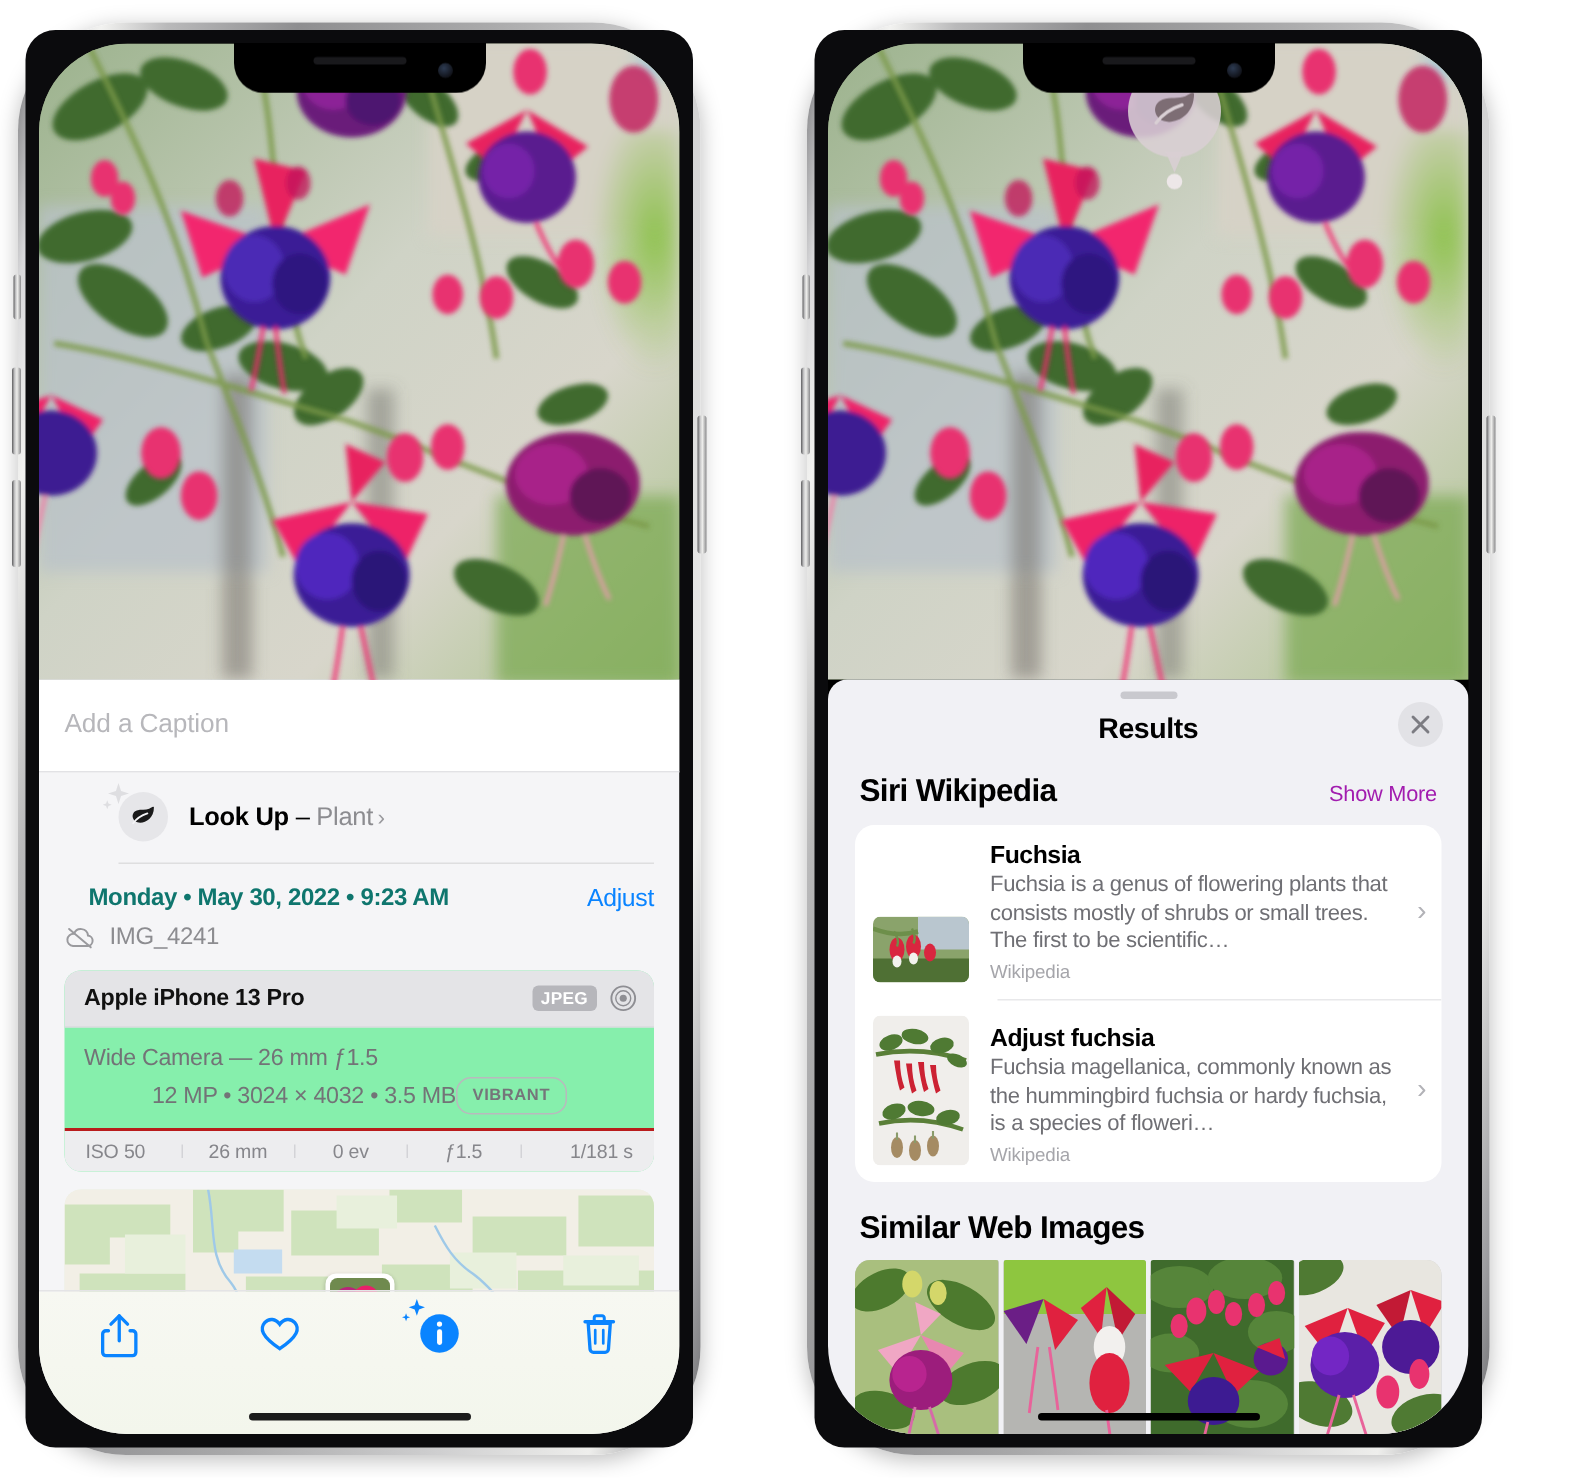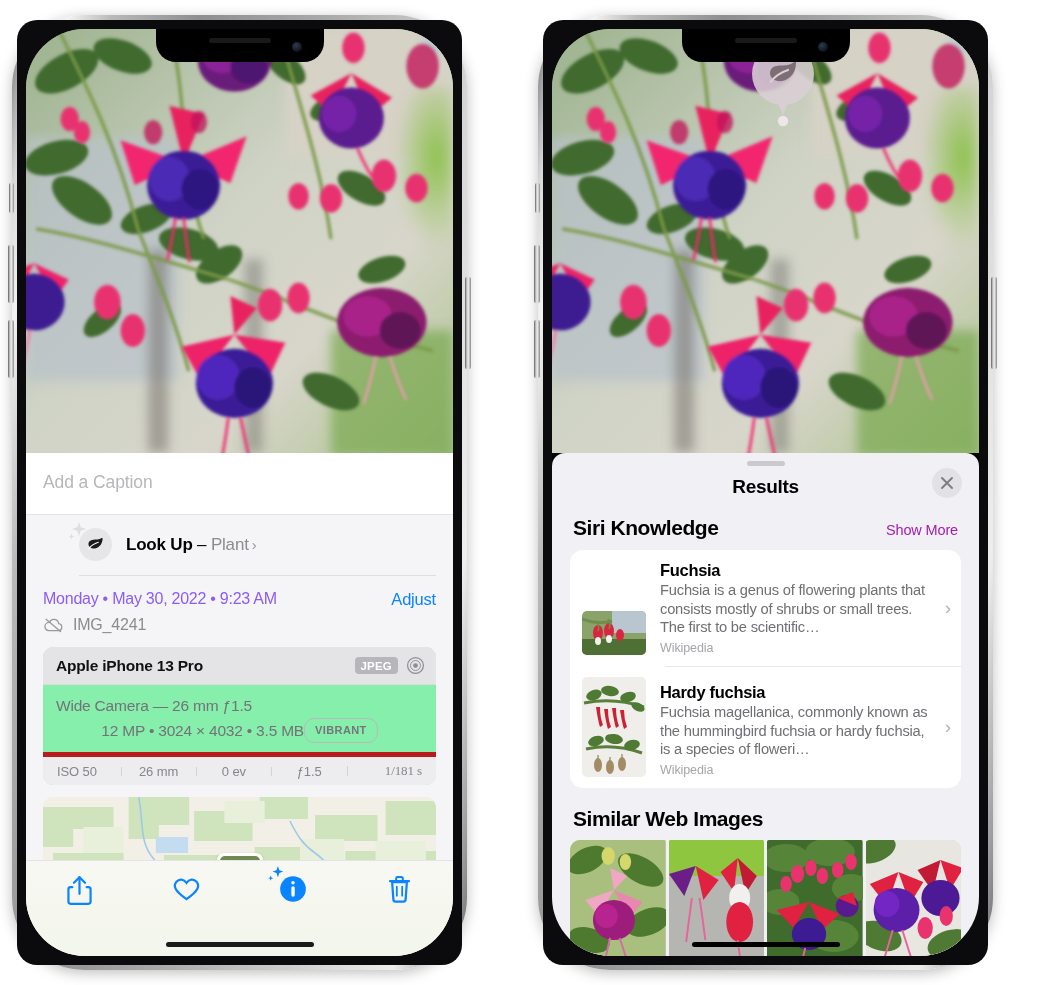--- a/index.html
+++ b/index.html
@@ -113,21 +113,21 @@
   }
   .lookup-text { font-size: 17px; color: #000; letter-spacing: -.2px; }
   .lookup-text b { font-weight: 700; }
   .lookup-text .muted { color: #8c8c90; }
   .chev-sm { color: #9a9a9e; margin-left: 3px; font-size: 15px; }
 
   .meta {
     padding: 14px 17px 3px 17px;
     display: flex; justify-content: space-between; align-items: flex-start;
   }
-  .meta-date { font-size: 16px; font-weight: 400; color: #8b5cf6; letter-spacing: -.25px; }
+  .meta-date { font-size: 16px; font-weight: 700; color: #0f766e; letter-spacing: -.25px; margin-left: 16px; }
   .adjust-link { font-size: 16.5px; color: #0a84ff; letter-spacing: -.2px; }
   .filename-row {
     display: flex; align-items: center; gap: 9px;
     padding: 4px 17px 13px 17px;
   }
   .filename { font-size: 16px; color: #8c8c90; letter-spacing: -.2px; }
 
   
   .exif-card {
     margin: 0 17px; background: #86efac; border-radius: 11px; overflow: hidden;
@@ -145,33 +145,33 @@
     padding: 2.5px 6px; border-radius: 4px; letter-spacing: .2px;
   }
   .exif-body { padding: 8px 13px 9px 13px; }
   .exif-line { font-size: 15.5px; color: #737377; letter-spacing: -.2px; line-height: 1.62; }
   .exif-line2 { display: flex; align-items: center; justify-content: center; }
   .chip-vibrant {
     border: 1px solid #b9b9bd; color: #75757a; font-size: 11px; font-weight: 600;
     padding: 2.5px 10px; border-radius: 10px; letter-spacing: .4px;
   }
   .exif-foot {
-    display: flex; align-items: center; border-top: 5px solid #b91c1c;
+    display: flex; align-items: center; border-top: 2px solid #b91c1c;
     padding: 6px 4px; background: #ededef;
   }
   .exif-cell {
     flex: 1; text-align: center; font-size: 13px; color: #86868b;
     letter-spacing: -.1px; position: relative;
   }
   .exif-cell + .exif-cell::before {
     content: ""; position: absolute; left: 0; top: 3px; bottom: 3px;
     width: 1px; background: #d3d3d7;
   }
   .exif-cell.first { text-align: left; padding-left: 10px; flex: 0.85; }
-  .exif-cell.last  { text-align: right; padding-right: 10px; font-family: Liberation Serif, serif; }
+  .exif-cell.last  { text-align: right; padding-right: 10px; }
 
   
   .map-card {
     margin: 12px 17px 0 17px; height: 88px; border-radius: 11px;
     overflow: hidden; position: relative; background: #eaf0e0;
   }
   .map-pin {
     position: absolute; left: 50%; top: 56px; transform: translateX(-50%);
     width: 46px; height: 38px; background: #fff; border-radius: 7px; padding: 3px;
     box-shadow: 0 1px 3px rgba(0,0,0,.2);
@@ -702,21 +702,21 @@
           <div class="results-head">
             <span class="results-title">Results</span>
             <div class="close-btn">
               <svg width="16" height="16" viewBox="0 0 16 16">
                 <path d="M3 3 L13 13 M13 3 L3 13" stroke="#7c7c82" stroke-width="1.9" stroke-linecap="round"></path>
               </svg>
             </div>
           </div>
 
           <div class="section-head">
-            <div class="section-title">Siri Knowledge</div>
+            <div class="section-title">Siri Wikipedia</div>
             <div class="show-more">Show More</div>
           </div>
 
           <div class="kn-card">
 
             <div class="kn-row">
               <div class="kn-thumb wide">
                 <svg viewBox="0 0 64 44" preserveAspectRatio="none">
                   <rect width="64" height="44" fill="#8aa36b"></rect>
                   <rect x="30" y="0" width="34" height="22" fill="#b9c6cf"></rect>
@@ -765,21 +765,21 @@
                   </g>
                   <g fill="#a58b63">
                     <ellipse cx="16" cy="88" rx="4" ry="7"></ellipse>
                     <ellipse cx="28" cy="90" rx="4" ry="7"></ellipse>
                     <ellipse cx="40" cy="87" rx="4" ry="7"></ellipse>
                   </g>
                   <path d="M16 78 v5 M28 80 v5 M40 77 v5" stroke="#8a9b6a" stroke-width="1.4"></path>
                 </svg>
               </div>
               <div class="kn-text">
-                <div class="kn-title">Hardy fuchsia</div>
+                <div class="kn-title">Adjust fuchsia</div>
                 <div class="kn-desc">Fuchsia magellanica, commonly known as the hummingbird fuchsia or hardy fuchsia, is a species of floweri…</div>
                 <div class="kn-src">Wikipedia</div>
               </div>
               <div class="kn-chev">›</div>
             </div>
           </div>
 
           <div class="section-head section-head2">
             <div class="section-title">Similar Web Images</div>
           </div>

